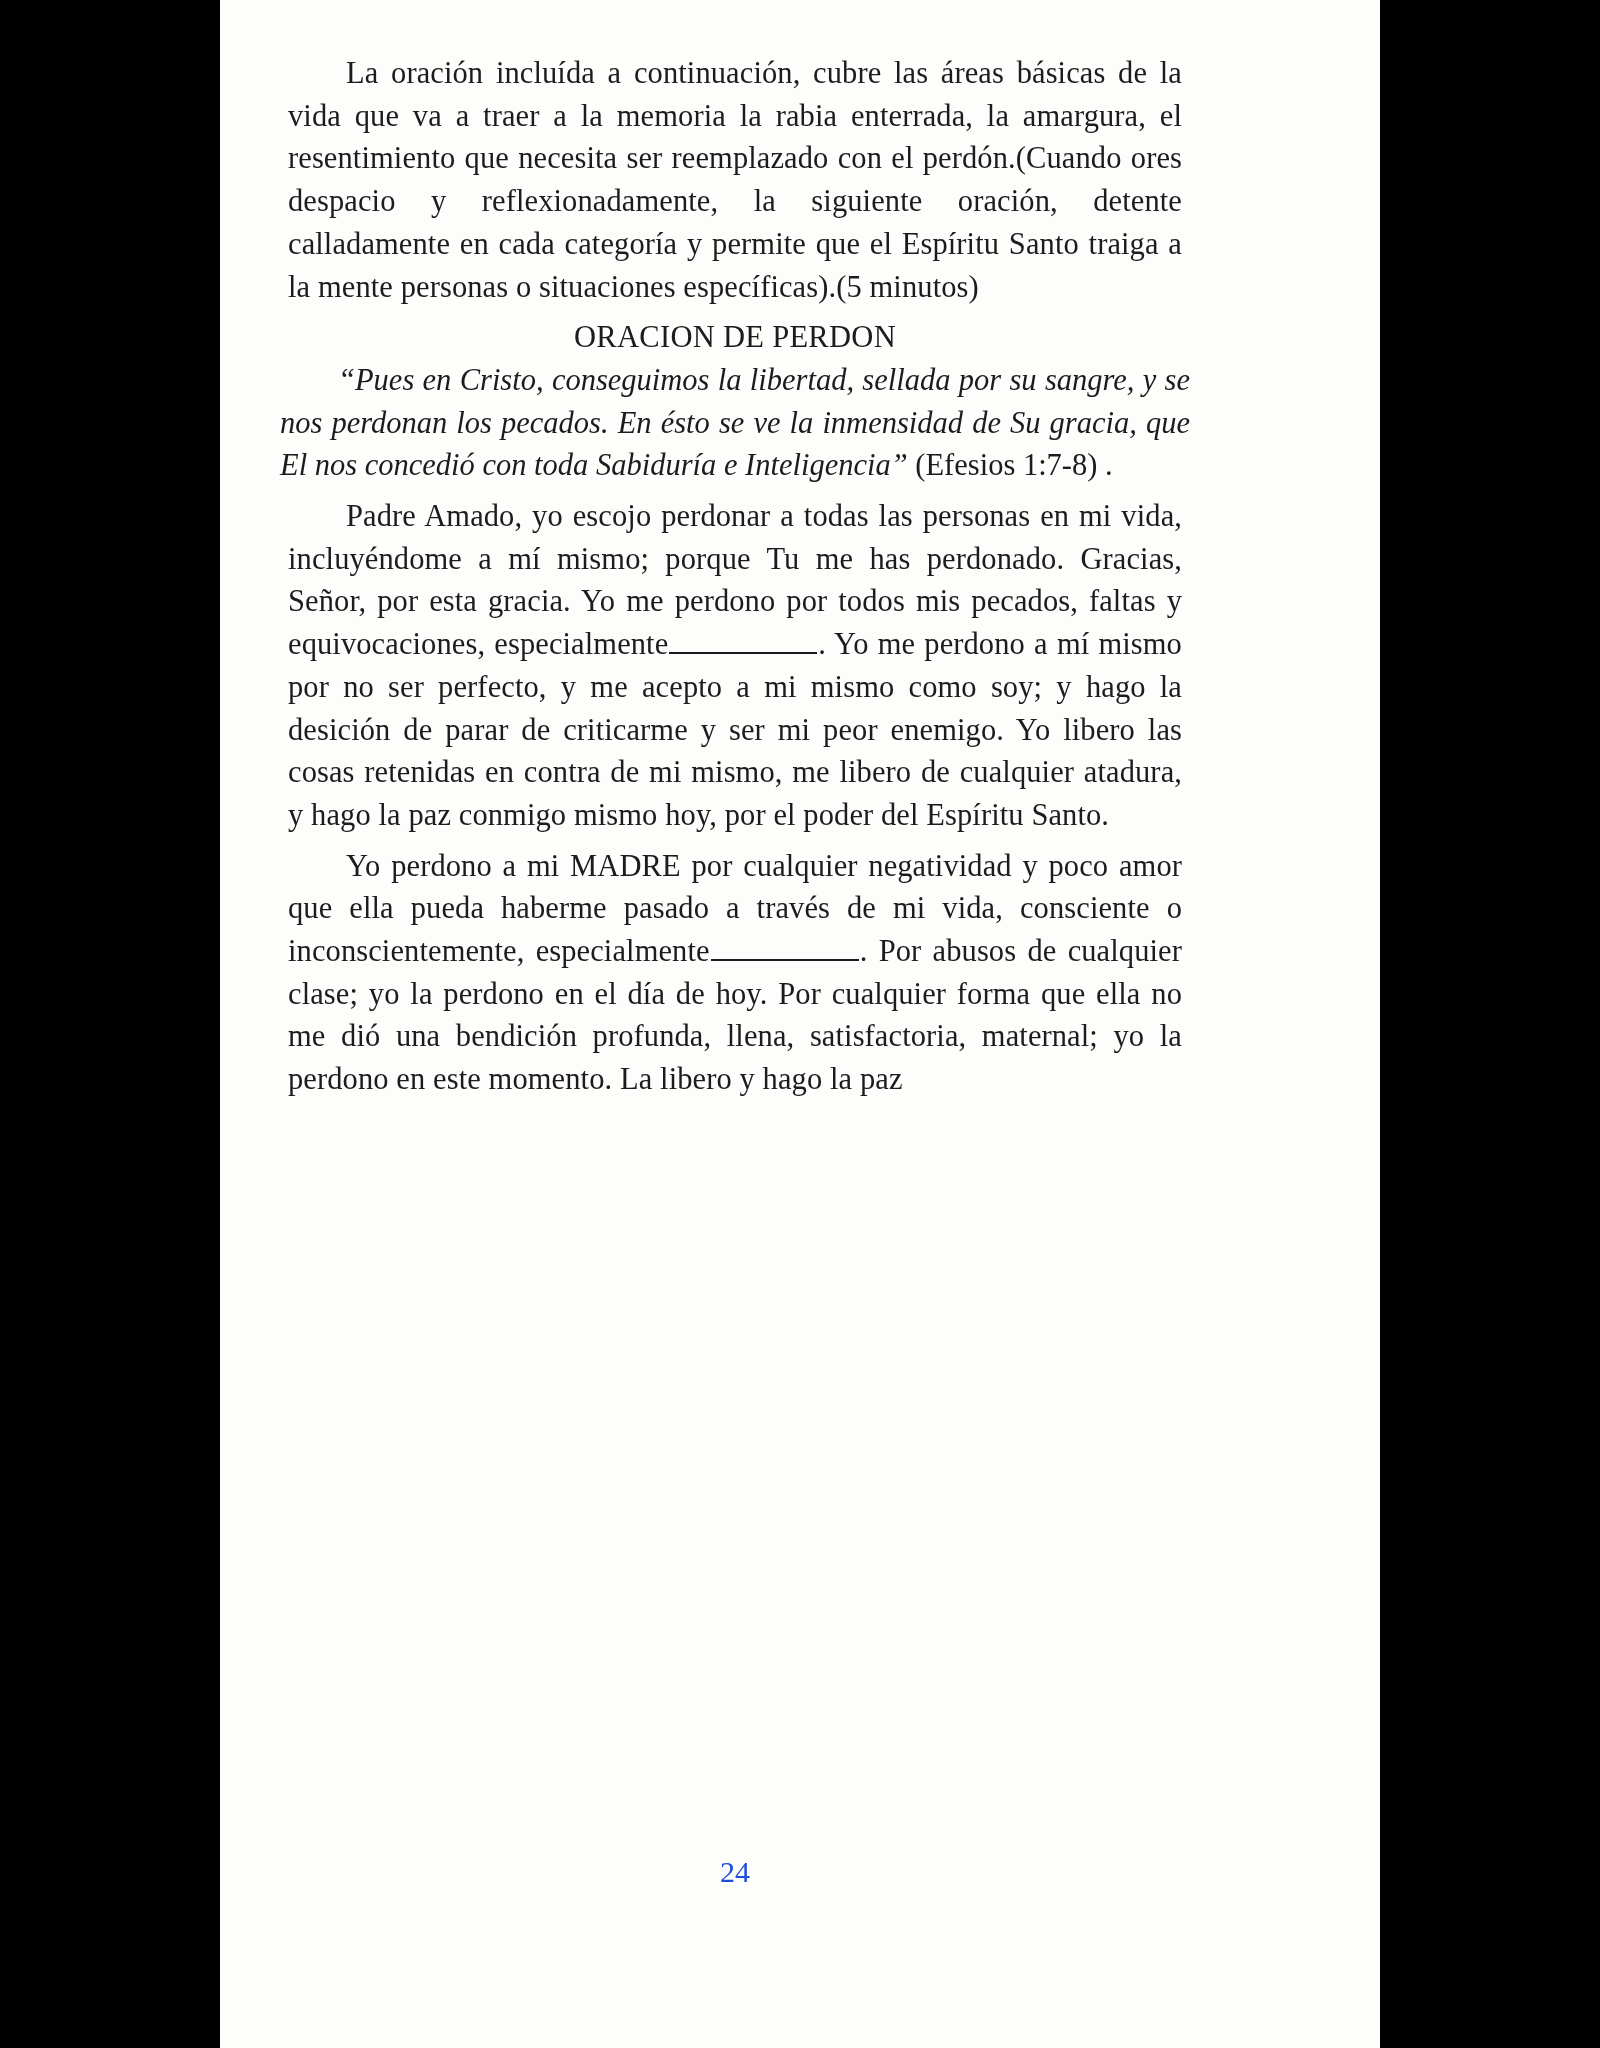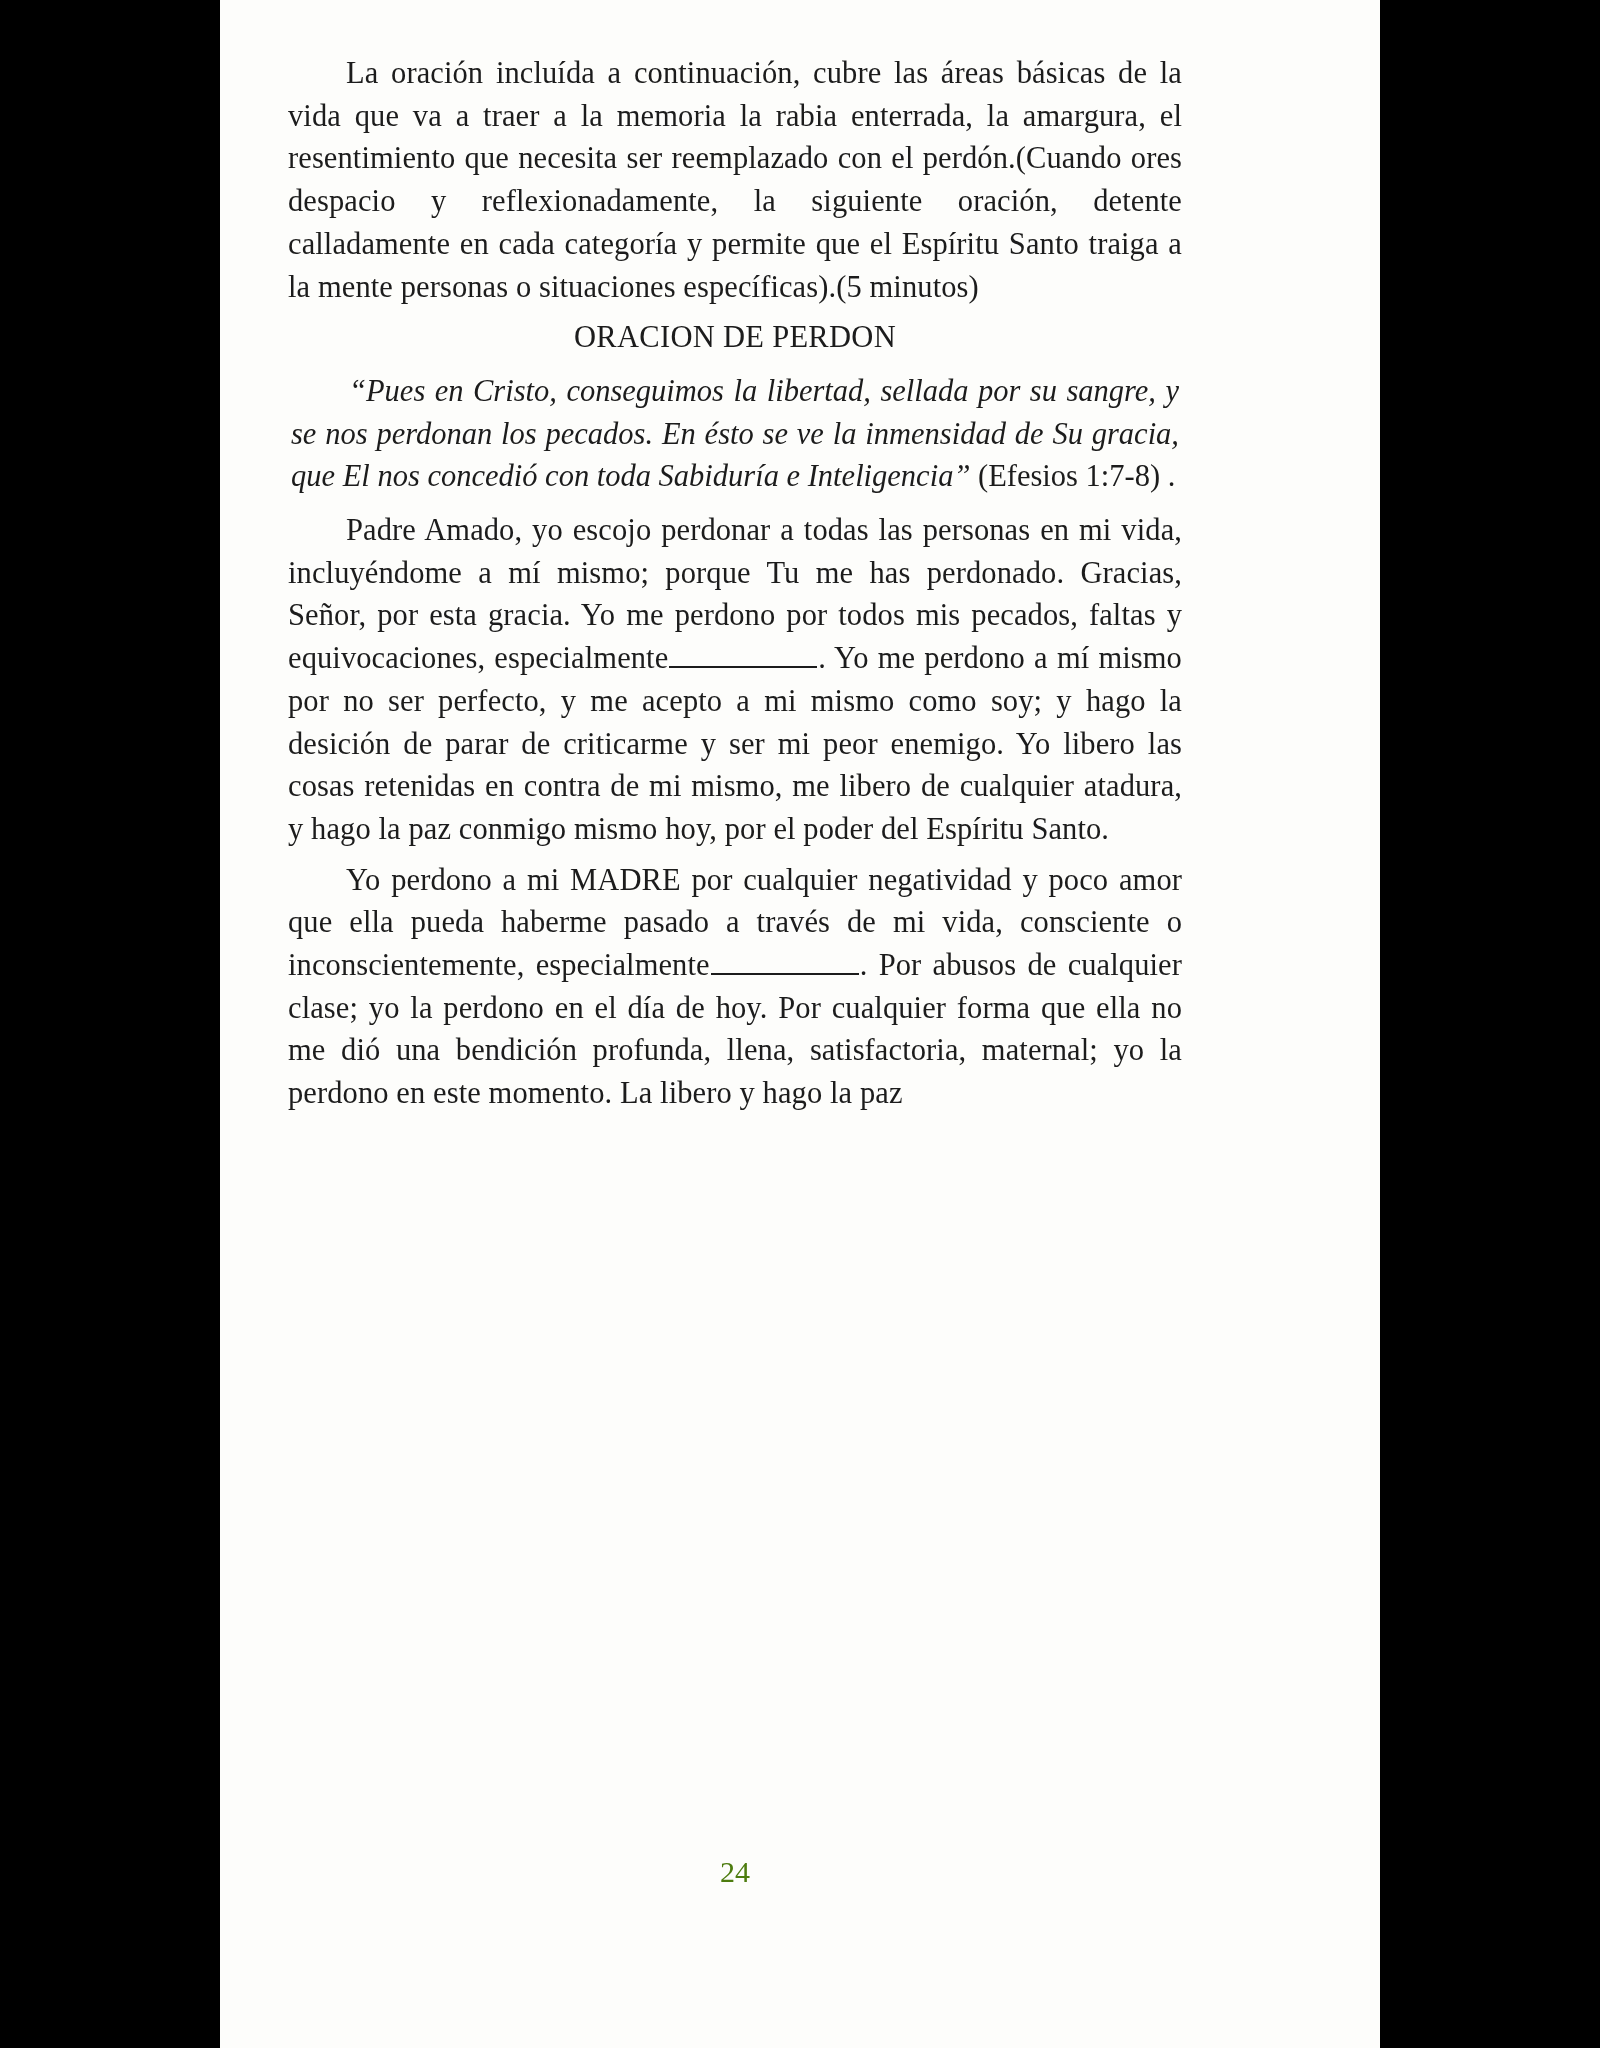--- a/index.html
+++ b/index.html
@@ -63,21 +63,21 @@
 
   .heading {
     margin: 0;
     font-size: 30.5px;
     line-height: 42.7px;
     text-align: center;
     letter-spacing: 0.3px;
   }
 
   .quote {
-    margin: 11px;
+    margin: 0;
     font-size: 30.5px;
     line-height: 42.7px;
     text-align: justify;
     text-indent: 58px;
     font-style: italic;
   }
 
   .quote .cite {
     font-style: normal;
   }
@@ -91,21 +91,21 @@
     margin: 0 1px;
   }
 
   .folio {
     position: absolute;
     left: 0;
     width: 910px;
     top: 1855px;
     text-align: center;
     font-size: 30px;
-    color: #4d7c0f;
+    color: #1d4ed8;
   }
 </style>
 </head>
 <body>
 
 <div class="bar bar-left"></div>
 <div class="bar bar-right"></div>
 
 <div class="page">
   <div class="page-inner">

